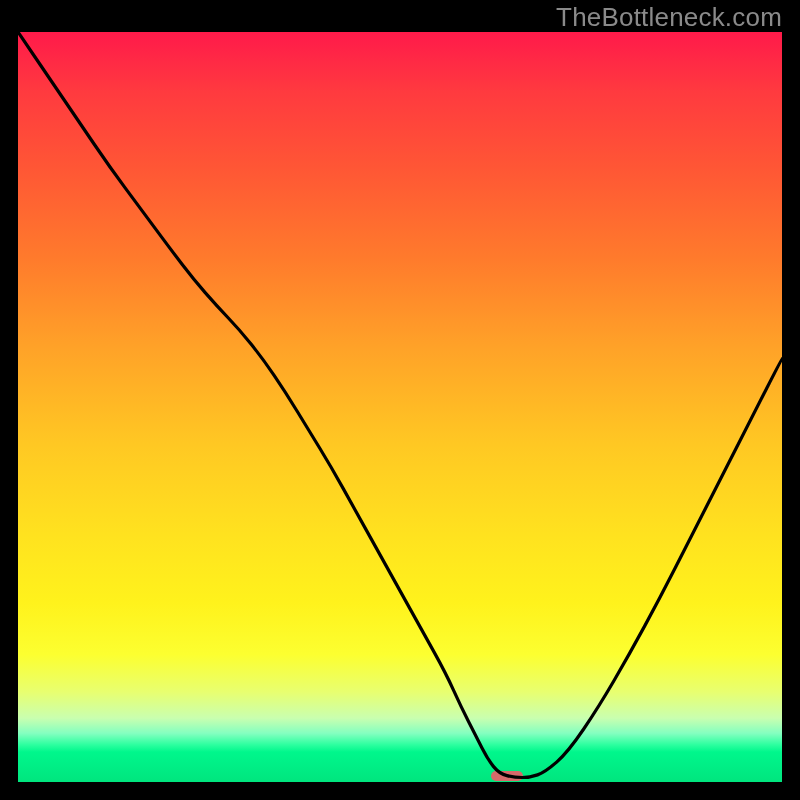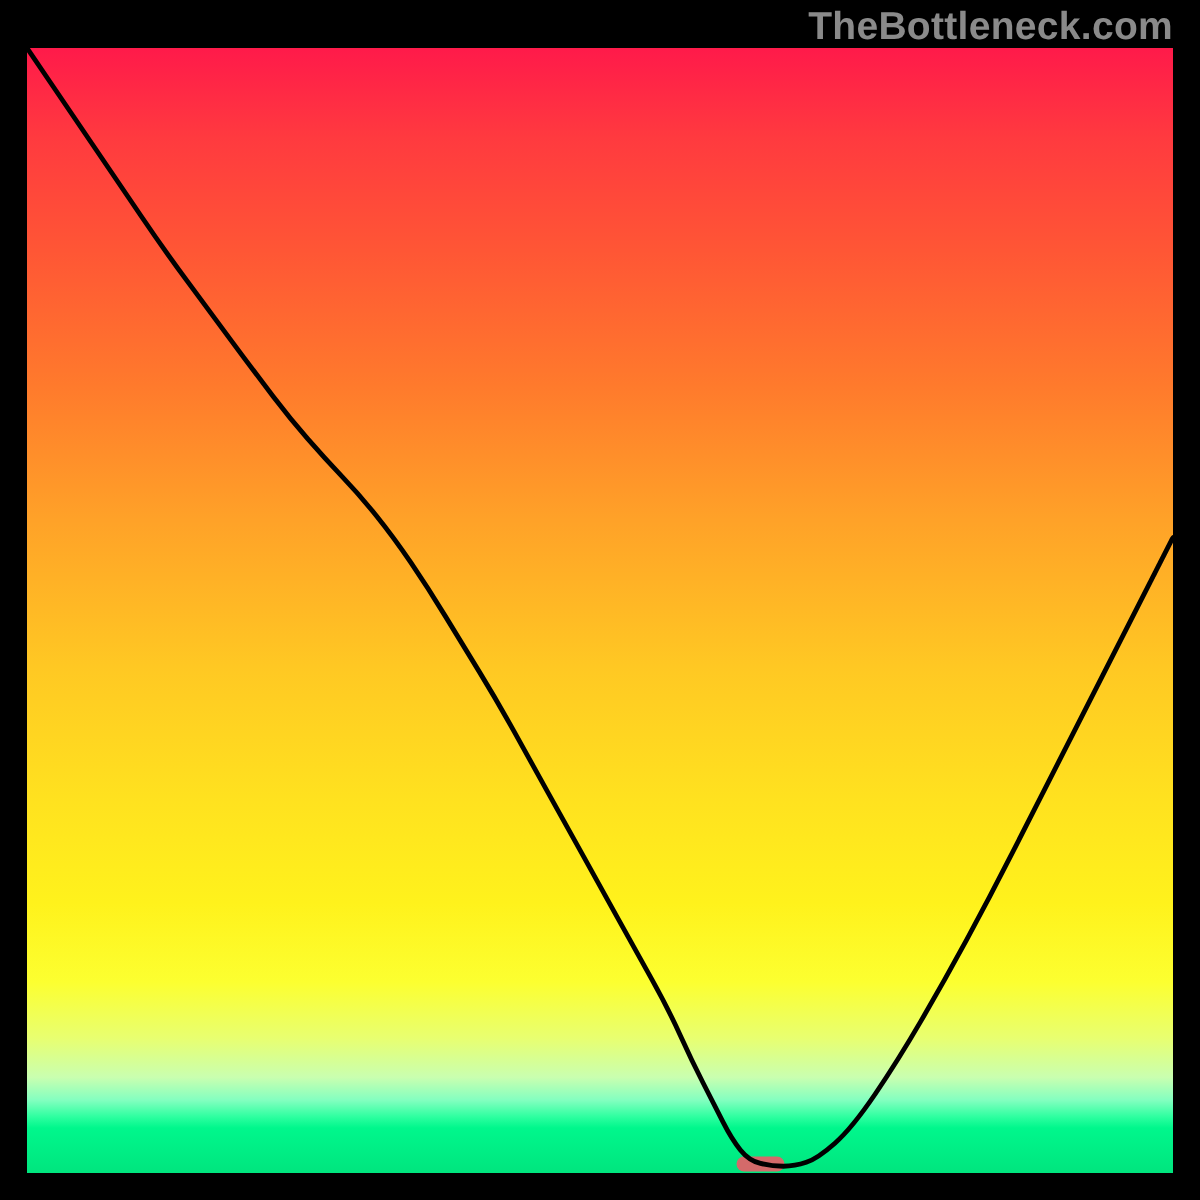--- a/index.html
+++ b/index.html
@@ -15,21 +15,21 @@
     width: 800px;
     height: 800px;
     background: #000;
   }
   .watermark {
     position: absolute;
     top: 2px;
     right: 18px;
     font-family: Arial, Helvetica, sans-serif;
     font-size: 26px;
-    font-weight: 700;
+    font-weight: 400;
     color: #8a8a8a;
     letter-spacing: 0.2px;
     z-index: 10;
   }
   .plot {
     position: absolute;
     left: 18px;
     top: 32px;
     width: 764px;
     height: 750px;

